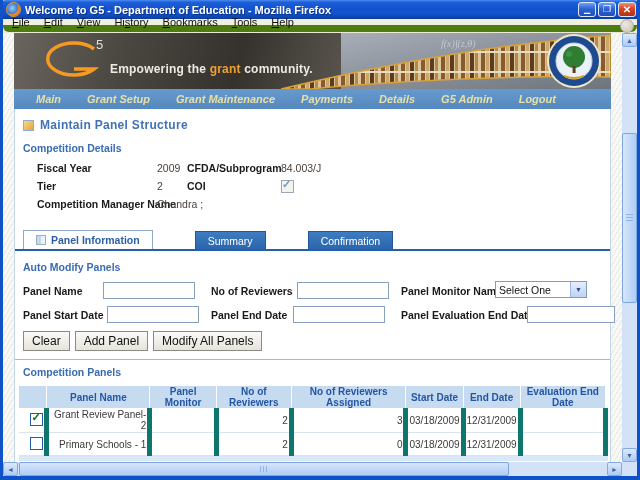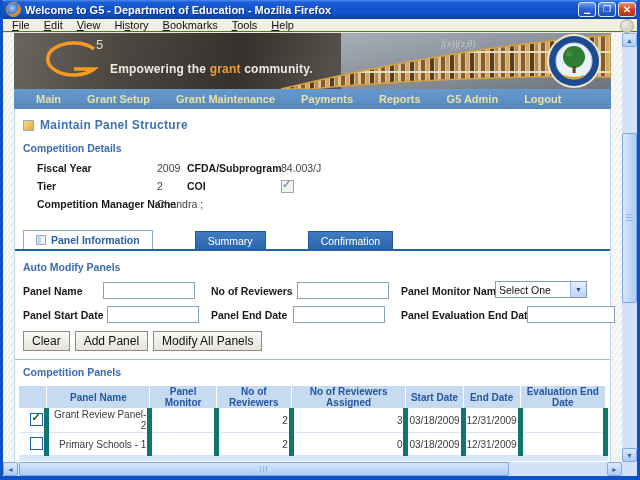--- a/index.html
+++ b/index.html
@@ -19,42 +19,42 @@
   .win-btns{display:flex;gap:2px;flex:0 0 auto;}
   .wbtn{width:18px;height:15px;border-radius:3px;border:1px solid #DDEAFE;box-sizing:border-box;
     display:flex;align-items:center;justify-content:center;color:#fff;font-size:9px;line-height:1;}
   .wbtn.min,.wbtn.max{background:linear-gradient(180deg,#6FA0F4,#2E63D4 45%,#1F4FB8);}
   .wbtn.close{background:linear-gradient(180deg,#F09070,#D64424 45%,#B03014);}
   .wbtn.min::before{content:"▁";font-size:8px;}
   .wbtn.max::before{content:"❐";font-size:9px;}
   .wbtn.close::before{content:"✕";font-size:10px;font-weight:bold;}
   
   .menubar{position:absolute;top:19px;left:0;right:0;height:13px;background:#F1EFE2;
-    border-bottom:1px solid #4d7c0f;display:flex;align-items:center;font-size:11px;color:#111;
-    padding-left:2px;box-sizing:border-box;}
+    border-bottom:7px solid #4d7c0f;display:flex;align-items:center;font-size:11px;color:#111;
+    padding-left:2px;box-sizing:border-box;border-radius:6px;}
   .menu-item{padding:0 7px;cursor:default;}
   .menu-item u{text-decoration:underline;}
   .throbber{position:absolute;right:3px;top:0px;width:12px;height:12px;border-radius:50%;
     background:radial-gradient(circle at 35% 35%,#ECEAE0,#C6C2B2);border:1px solid #B0AC9A;}
   
   .viewport{position:absolute;top:33px;left:0;right:0;bottom:14px;background:#fff;}
   .content{position:absolute;left:0;top:0;right:15px;bottom:0;overflow:hidden;
     background:repeating-linear-gradient(120deg,#F8F8F6 0px,#F8F8F6 3px,#EAEAE6 3px,#EAEAE6 4px);}
   .page-col{position:absolute;left:11px;top:0;width:597px;height:100%;}
   
   .banner{position:relative;height:56px;overflow:hidden;
     background:linear-gradient(105deg,#6A665F 0%,#4B4741 18%,#35322D 38%,#57534C 55%,#2E2B27 78%,#1F1D1A 100%);}
   .banner-art{position:absolute;right:0;top:0;}
   .g5-logo{position:absolute;left:22px;top:4px;}
   .tagline{position:absolute;left:96px;top:29px;font-size:12px;font-weight:600;color:#EDEAE4;letter-spacing:.2px;}
   .tagline .hl{color:#F0A030;}
   
   .navbar{height:20px;background:linear-gradient(180deg,#6699CC,#5588BE);display:flex;align-items:center;
     gap:26px;padding-left:22px;font-size:11px;font-weight:bold;color:#E8E0A6;}
-  .nav-item{cursor:pointer;white-space:nowrap;}
+  .nav-item{cursor:pointer;white-space:nowrap;font-style:italic;}
   
   .page{background:#fff;border-left:1px solid #C4D6EA;border-right:1px solid #C4D6EA;
     box-sizing:border-box;height:356px;padding-top:9px;font-size:10.5px;color:#222;}
   .page-title{display:flex;align-items:center;gap:6px;margin:0 0 10px 8px;
     font-size:12px;font-weight:600;color:#4072B8;letter-spacing:.3px;}
   .pt-icon{width:9px;height:9px;background:linear-gradient(135deg,#F6D98C,#E8A33C);
     border:1px solid #8FAFD0;flex:0 0 auto;}
   .sec-head{margin:0 0 8px 8px;font-size:10.5px;font-weight:bold;color:#3A6CB2;}
   .det-row{position:relative;height:18px;margin-left:0;}
   .det-row .lbl{position:absolute;font-weight:bold;color:#1A1A1A;}
@@ -192,21 +192,21 @@
             <text x="60" y="12" font-size="13" fill="#E2DED4" font-family="Liberation Sans,sans-serif">5</text>
           </svg>
           <div class="tagline"><span>Empowering the </span><span class="hl">grant</span><span> community.</span></div>
         </div>
 
         <div class="navbar">
           <span class="nav-item">Main</span>
           <span class="nav-item">Grant Setup</span>
           <span class="nav-item">Grant Maintenance</span>
           <span class="nav-item">Payments</span>
-          <span class="nav-item">Reports</span>
+          <span class="nav-item">Details</span>
           <span class="nav-item">G5 Admin</span>
           <span class="nav-item">Logout</span>
         </div>
 
         <div class="page">
 
           <div class="page-title">
             <span class="pt-icon"></span>
             <span>Maintain Panel Structure</span>
           </div>

